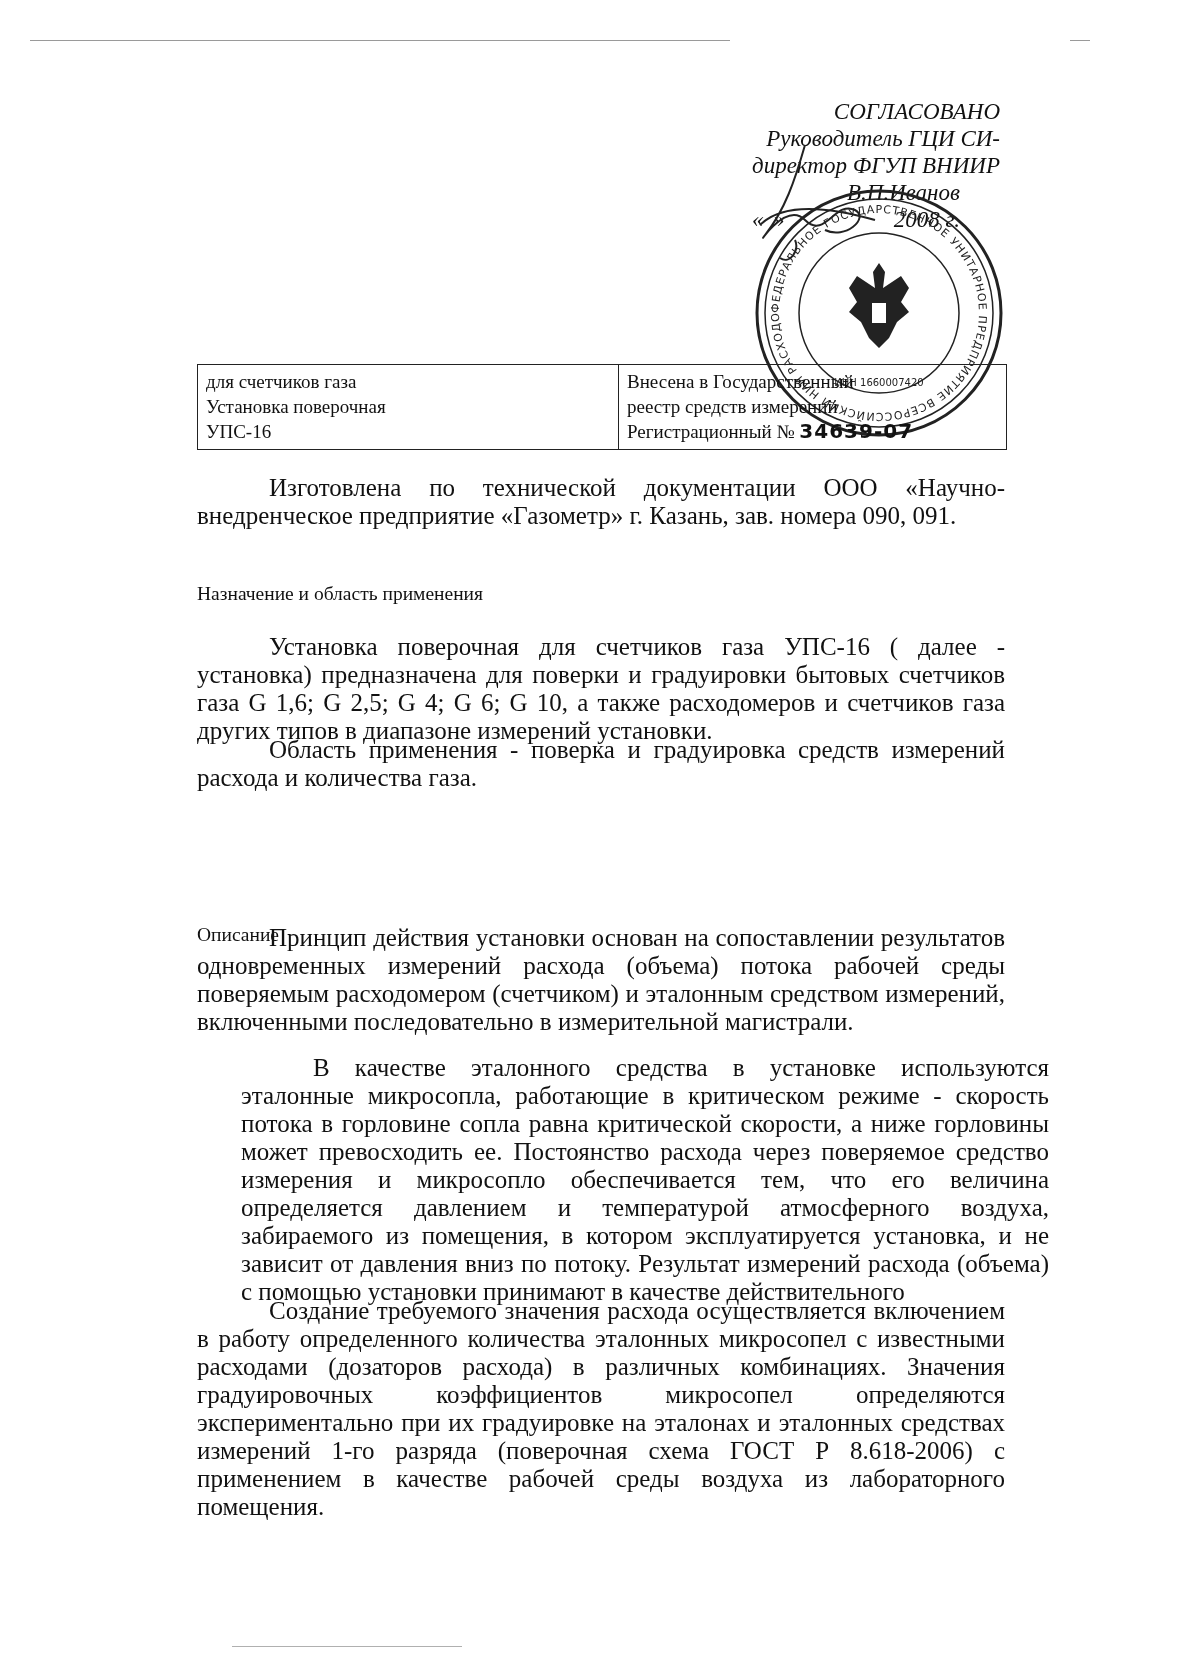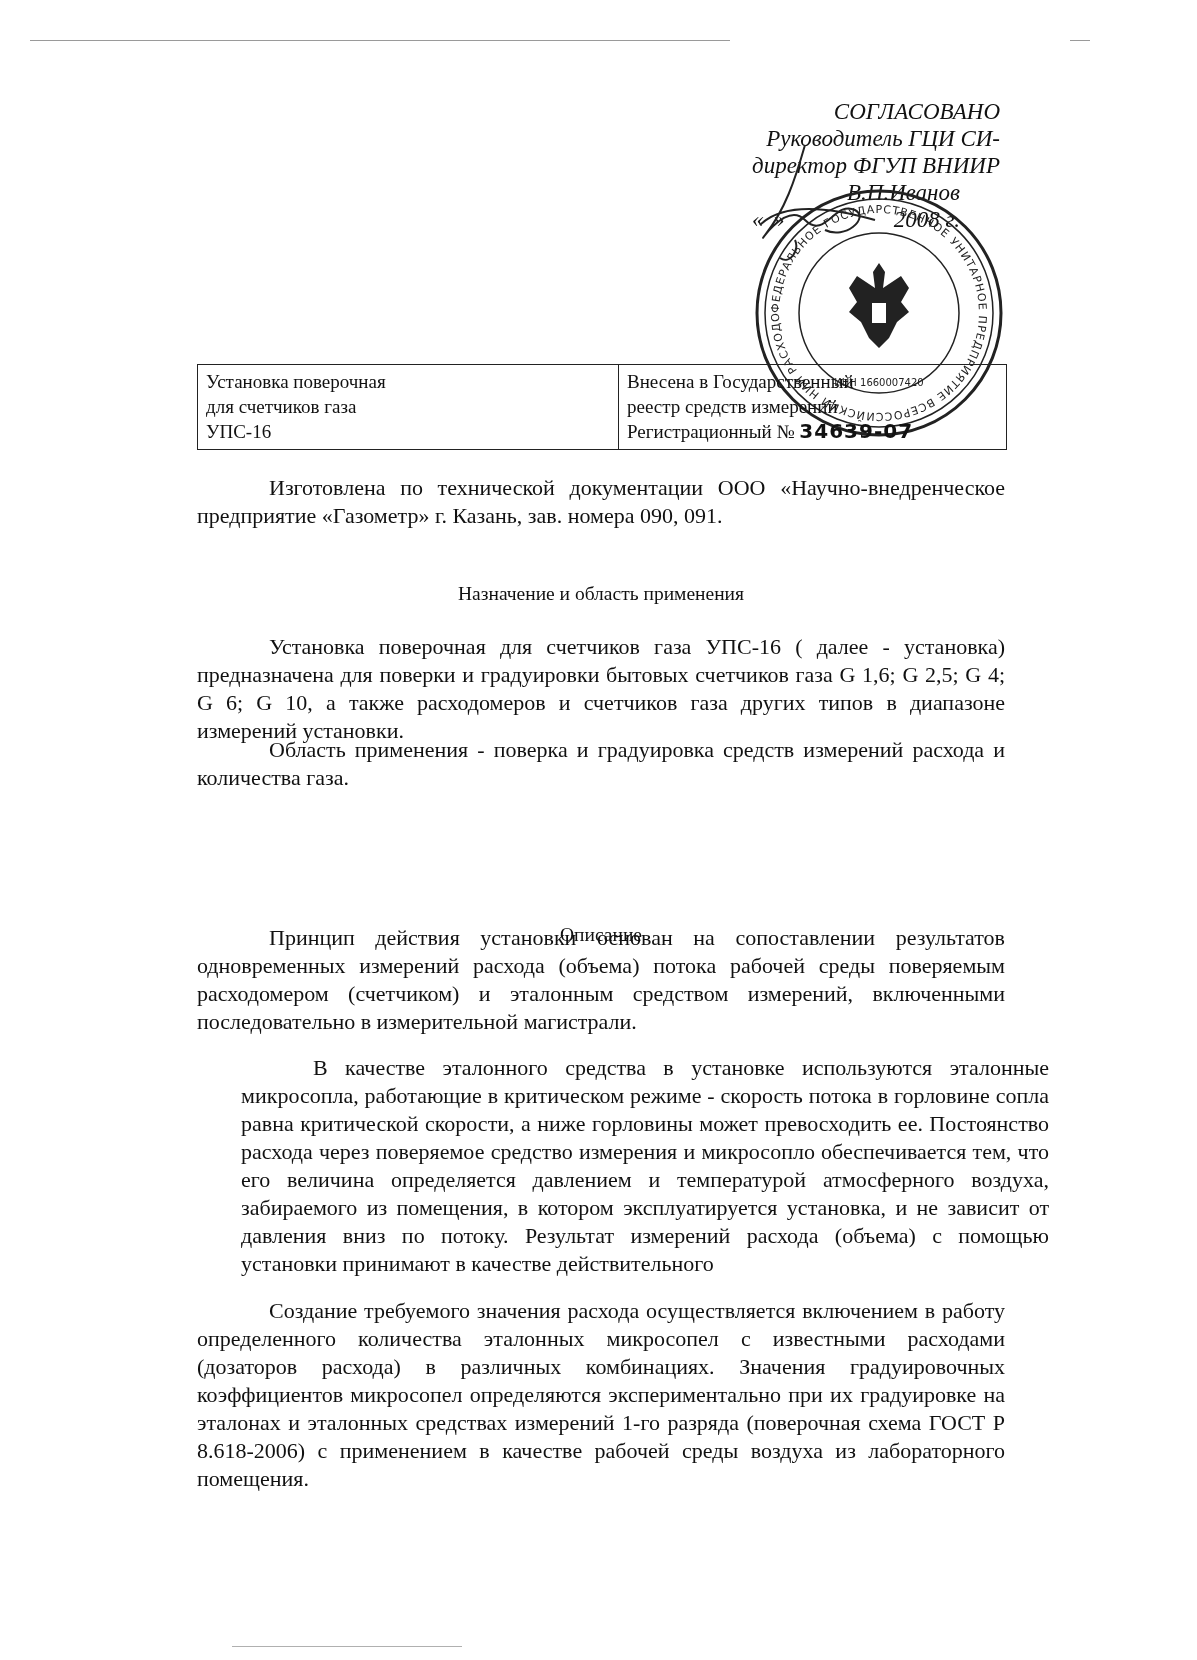--- a/index.html
+++ b/index.html
@@ -8,23 +8,23 @@
   .scanline.bottom { top: 1646px; background: #b0b0b0; }
   .approval { position: absolute; left: 752px; top: 98px; font-style: italic; font-size: 23px; line-height: 27px; }
   .approval div { white-space: nowrap; text-align: right; }
   .stamp { position: absolute; left: 752px; top: 186px; width: 255px; height: 255px; }
   .signature { position: absolute; left: 745px; top: 140px; width: 140px; height: 130px; }
   .header-table { position: absolute; left: 197px; top: 364px; width: 808px; height: 84px; border: 1.5px solid #222; display: flex; font-size: 19px; line-height: 25px; }
   .header-cell { padding: 4px 8px; box-sizing: border-box; }
   .header-cell.left { width: 421px; border-right: 1.5px solid #222; }
   .header-cell.right { flex: 1; }
   .reg-number { font-family: "DejaVu Sans", sans-serif; font-size: 20px; letter-spacing: 1px; font-weight: 700; }
-  .body-text { position: absolute; left: 197px; width: 808px; font-size: 22px; line-height: 28px; text-align: justify; }
+  .body-text { position: absolute; left: 197px; width: 808px; font-size: 25px; line-height: 28px; text-align: justify; }
   .body-text p { margin: 0; text-indent: 72px; }
-  .section-title { position: absolute; left: 197px; width: 808px; text-align: center; font-size: 19.5px; }
+  .section-title { position: absolute; left: 197px; width: 808px; text-align: left; font-size: 19.5px; }
   .spaced { letter-spacing: 4px; }
 </style>
 </head>
 <body>
 
 <div class="scanline" style="left:30px; width:700px;"></div>
 <div class="scanline" style="left:1070px; width:20px;"></div>
 
 <div class="approval">
   <div>СОГЛАСОВАНО</div>
@@ -54,22 +54,22 @@
   </g>
   <text x="127" y="200" text-anchor="middle" font-size="10" font-family="DejaVu Sans, sans-serif" fill="#222">ИНН 1660007420</text>
 </svg>
 
 <svg class="signature" viewBox="0 0 140 130">
   <path d="M60,5 C50,40 40,70 20,95 C10,110 40,60 60,80 C80,100 90,60 110,70 C125,78 100,100 80,90 M15,85 C30,70 60,60 130,80 M50,100 C55,110 45,125 35,118" fill="none" stroke="#222" stroke-width="2"></path>
 </svg>
 
 <div class="header-table">
   <div class="header-cell left">
+    <div>для счетчиков газа</div>
     <div>Установка поверочная</div>
-    <div>для счетчиков газа</div>
     <div>УПС-16</div>
   </div>
   <div class="header-cell right">
     <div>Внесена в Государственный</div>
     <div>реестр средств измерений</div>
     <div>
       <span>Регистрационный №</span>
       <span class="reg-number">34639-07</span>
     </div>
   </div>

